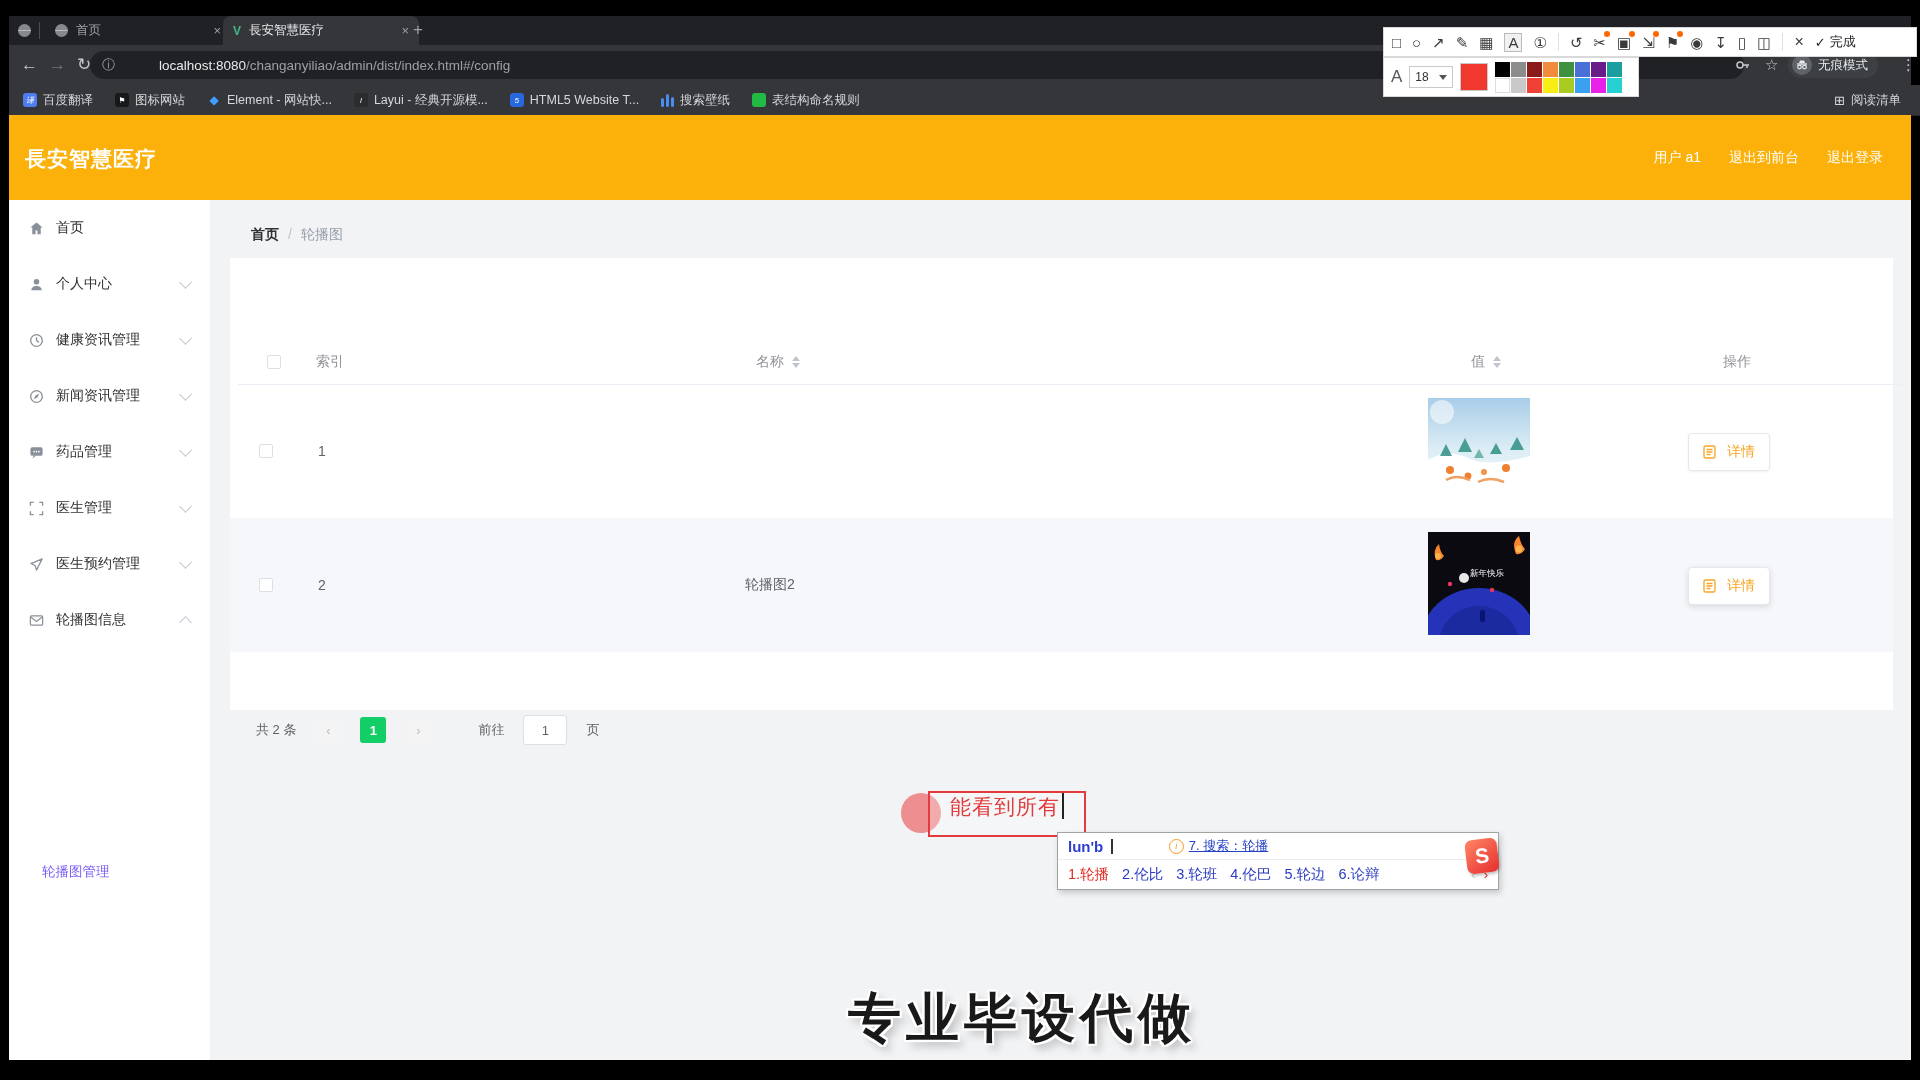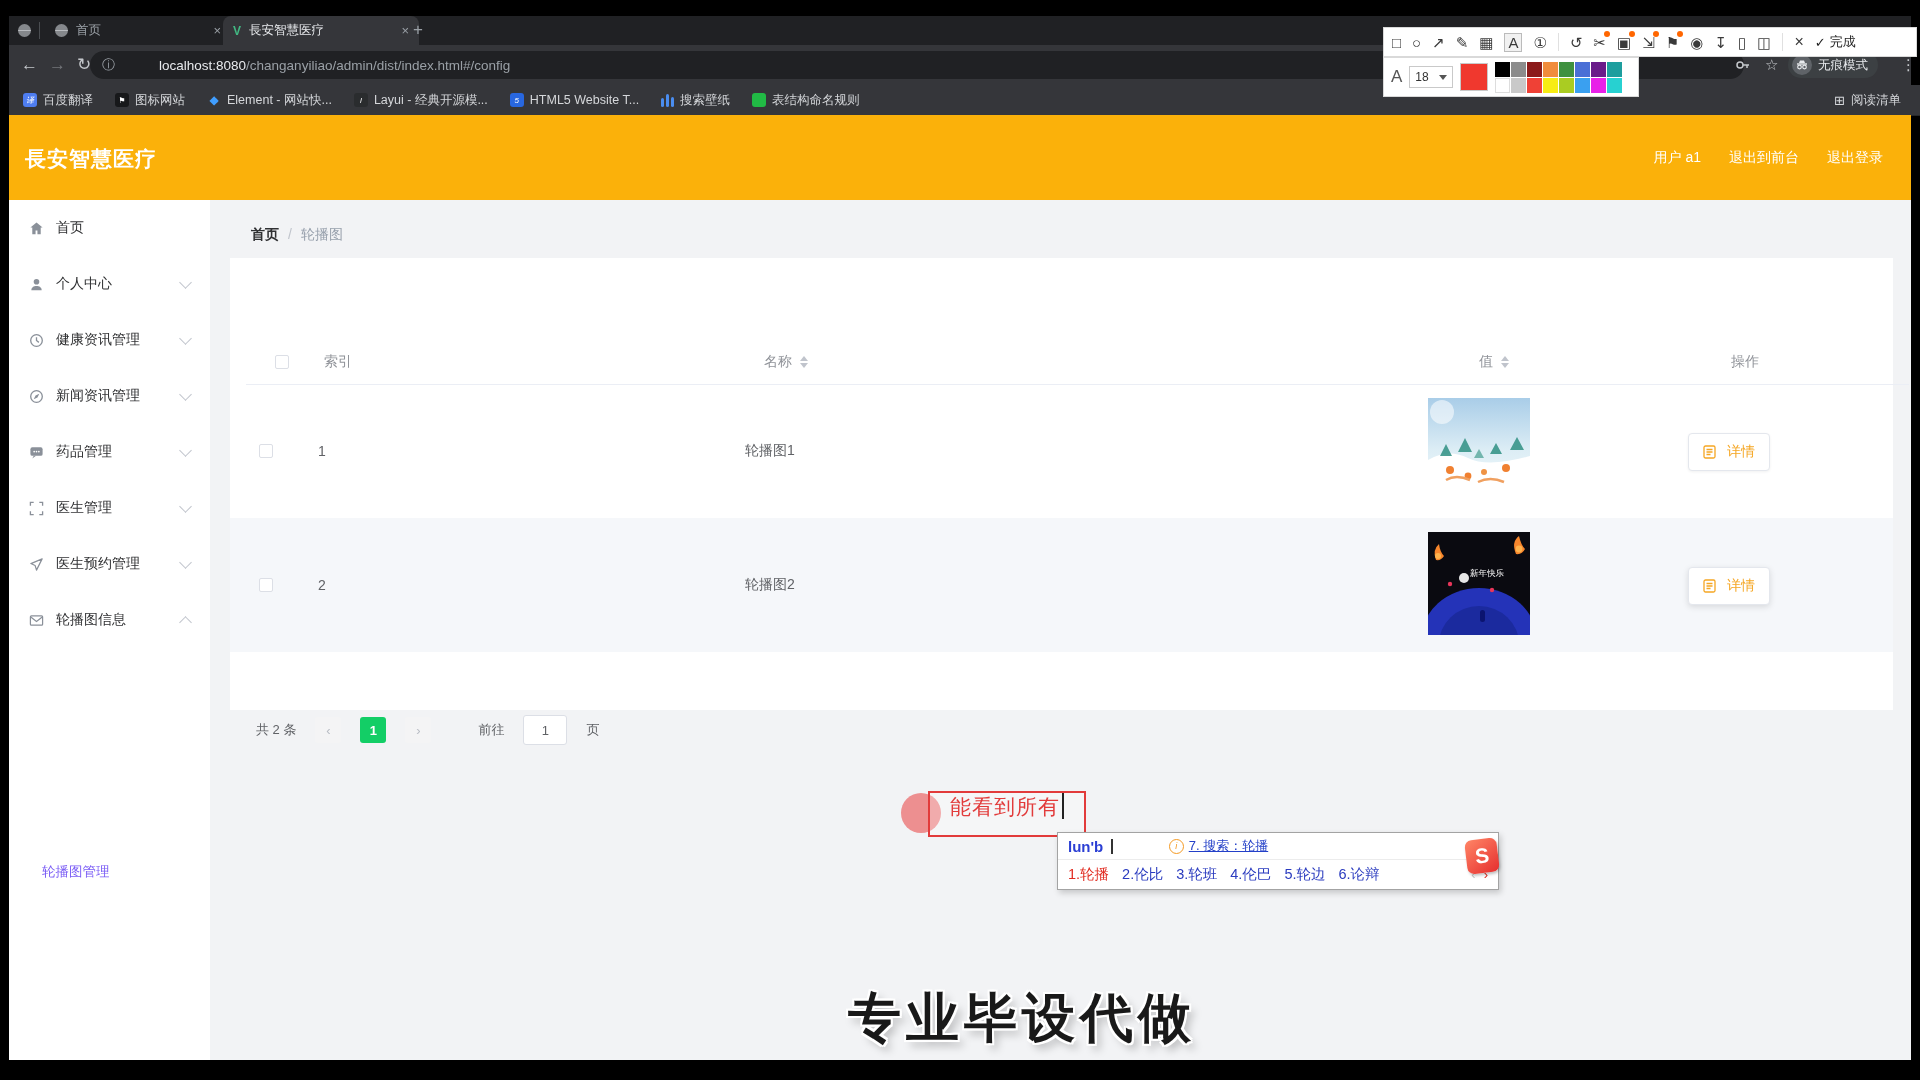--- a/index.html
+++ b/index.html
@@ -42,21 +42,21 @@
   .chev{position:absolute;right:20px;width:8px;height:8px;border-right:1.5px solid #c0c4cc;
         border-bottom:1.5px solid #c0c4cc;transform:rotate(45deg);margin-top:-4px;}
   .chev.up{transform:rotate(225deg);margin-top:4px;}
   .subitem{position:absolute;left:0;top:648px;width:201px;height:48px;display:flex;align-items:center;
            padding-left:33px;box-sizing:border-box;font-size:13.5px;color:#7a5cf5;}
   .main{left:210px;top:200px;width:1701px;height:860px;background:#f2f3f5;}
   .crumb{left:41px;top:26px;font-size:14px;color:#97a0ac;display:flex;gap:9px;}
   .crumb .b1{color:#303133;font-weight:bold;}
   .crumb .sep{color:#c0c4cc;}
   .card{left:20px;top:58px;width:1663px;height:452px;background:#fff;}
-  .thead{position:absolute;left:16px;top:82px;width:1663px;height:44px;border-bottom:1px solid #ebeef5;
+  .thead{position:absolute;left:8px;top:82px;width:1663px;height:44px;border-bottom:1px solid #ebeef5;
          color:#909399;font-size:14px;}
   .cell{position:absolute;display:flex;align-items:center;justify-content:center;gap:4px;height:100%;}
   .checkbox{width:14px;height:14px;border:1px solid #dcdfe6;border-radius:2px;background:#fff;box-sizing:border-box;}
   .sort{display:inline-flex;flex-direction:column;gap:2px;margin-left:4px;}
   .sort i{display:block;width:0;height:0;border-left:4px solid #0000;border-right:4px solid #0000;}
   .sort .u{border-bottom:5px solid #c0c4cc;}
   .sort .d{border-top:5px solid #c0c4cc;}
   .trow{position:absolute;left:0;width:1663px;height:134px;color:#606266;font-size:14px;}
   .trow.hover{background:#f5f7fa;}
   .thumb{position:absolute;left:1198px;top:14px;width:102px;height:103px;}
@@ -325,23 +325,20 @@
           </span>
       </div>
 
       <div class="trow" style="top:126px;border-bottom:1px solid #f2f4f8;">
         <span class="cell" style="left:26px;width:20px;">
             <span class="checkbox"></span>
           </span>
         <span class="cell" style="left:62px;width:60px;">
             <span>1</span>
           </span>
-        <span class="cell" style="left:460px;width:160px;">
-            <span>轮播图1</span>
-          </span>
         <svg class="thumb" viewBox="0 0 102 103">
           <defs>
               <linearGradient id="sky1" x1="0" y1="0" x2="0" y2="1">
                 <stop offset="0" stop-color="#a9cde8"></stop>
                 <stop offset=".5" stop-color="#dcedf5"></stop>
                 <stop offset="1" stop-color="#f8fcfd"></stop>
               </linearGradient>
             </defs>
           <rect width="102" height="103" fill="url(#sky1)"></rect>
           <circle cx="14" cy="14" r="12" fill="#fff" opacity=".55"></circle>

